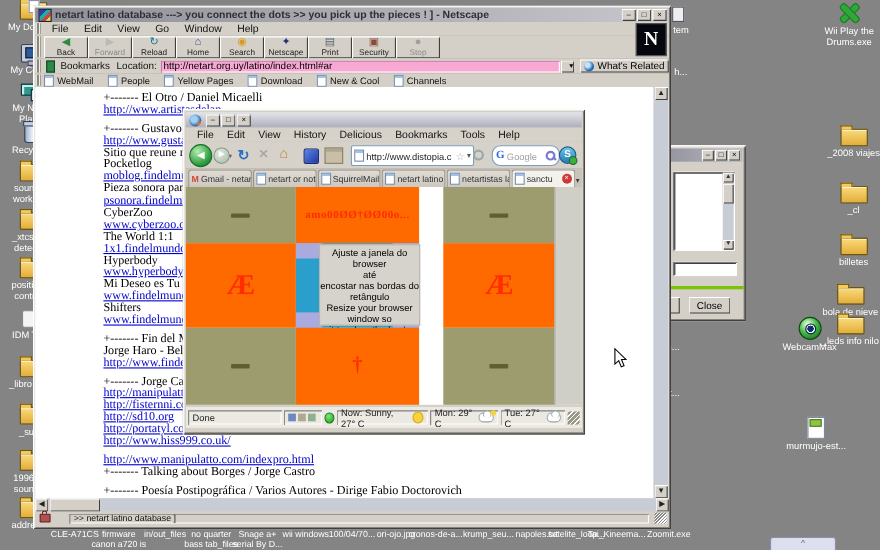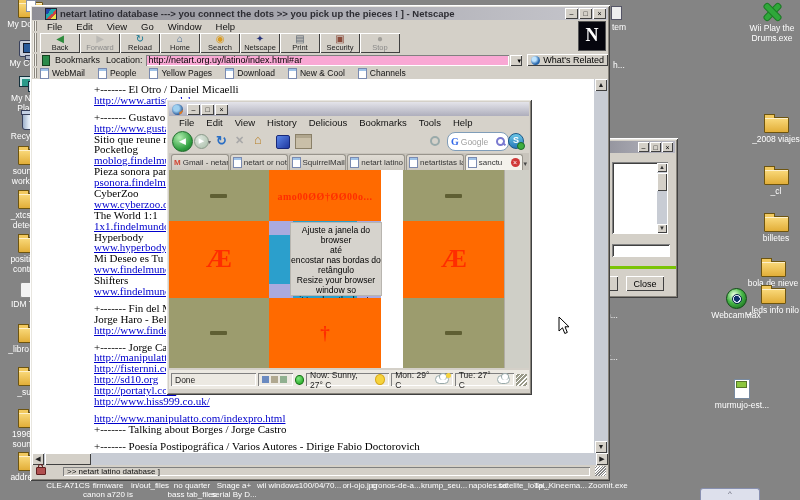--- a/index.html
+++ b/index.html
@@ -41,36 +41,36 @@
   .dlabel{white-space:pre-line}
 
   
   .blabel{position:absolute;color:#fff;font-size:8px;line-height:9px;text-align:center;white-space:pre-line}
   .frag{position:absolute;color:#fff;font-size:8.5px}
 
   
   .titlebtn{width:13px;height:11px;font-size:7px;line-height:9px;text-align:center;color:#000;padding:0}
 
   
-  #dialog{left:562px;top:138px;width:116px;height:160px;z-index:2}
+  #dialog{left:562px;top:132px;width:116px;height:160px;z-index:2}
   #dialog .dtitle{position:absolute;left:3px;top:3px;right:3px;height:12px;background:linear-gradient(90deg,#7f7f88,#b8b8c2)}
   #dialog .dbtns{position:absolute;right:2px;top:1px;display:flex;gap:1px}
   #dialog .dbtns .titlebtn{width:11px;height:10px}
   #dialog .dlist{position:absolute;left:50px;top:24px;width:56px;height:72px}
   #dialog .dscroll{position:absolute;right:1px;top:1px;width:10px;bottom:1px;background:#c8ccd4}
   #dialog .dsup,#dialog .dsdown{position:absolute;left:0;width:10px;height:9px;font-size:6px;line-height:9px;text-align:center;color:#333}
   #dialog .dsup{top:0}#dialog .dsdown{bottom:0}
   #dialog .dsthumb{position:absolute;left:0;top:10px;width:10px;height:18px}
   #dialog .dfield{position:absolute;left:50px;top:106px;width:58px;height:13px}
   #dialog .dgreen{position:absolute;left:2px;right:2px;top:128px;height:3px;background:#7ac407}
   #dialog .dbtn{position:absolute;top:138px;height:15px;font-size:9px;text-align:center;line-height:15px}
 
   
   #netscape{left:30px;top:5px;width:580px;height:476px;z-index:3}
-  #netscape .ntitle{position:absolute;left:2px;top:2px;right:2px;height:13px;background:linear-gradient(90deg,#8f8f97,#c6c6cc);display:flex;align-items:center;gap:3px;padding-left:13px}
+  #netscape .ntitle{position:absolute;left:2px;top:2px;right:2px;height:13px;background:linear-gradient(90deg,#8f8f97,#c6c6cc);display:flex;align-items:center;gap:3px;padding-left:3px}
   .ns-logo-icon{width:10px;height:10px;background:linear-gradient(135deg,#2244aa 0 30%,#22aaaa 30% 55%,#cc4444 55% 75%,#e8e24a 75%);border:1px solid #223}
   #netscape .ntitle span{font-size:9.5px;font-weight:bold;color:#2d2d33;white-space:nowrap;overflow:hidden;flex:1}
   #netscape .nbtns{display:flex;gap:1px;margin-right:2px}
   .nrow{position:absolute;left:2px;right:2px;border-bottom:1px solid #9a968e;display:flex;align-items:center}
   .grip{width:4px;align-self:stretch;margin:1px 3px 1px 1px;background:repeating-linear-gradient(90deg,#f2f0ea 0 1px,#8a867e 1px 2px)}
   #ns-menu{top:15px;height:12px}
   #ns-menu .mi{font-size:9.5px;color:#111;padding:0 7px}
   #ns-tools{top:27px;height:21px}
   .tbtn{width:40px;height:20px;display:flex;flex-direction:column;align-items:center;justify-content:center;font-size:7.5px;color:#222}
   .tbtn .g{font-size:10px;line-height:9px}
@@ -426,20 +426,26 @@
       </div>
     <div id="ff-nav" class="frow">
       <div id="ff-back" class="navitem">◀</div>
       <div id="ff-fwd" class="navitem">▶</div>
       <div id="ff-fwddrop" class="navitem">▾</div>
       <div id="ff-reload" class="navitem">↻</div>
       <div id="ff-stop" class="navitem">✕</div>
       <div id="ff-home" class="navitem">⌂</div>
       <div id="ff-bluesq" class="navitem"></div>
       <div id="ff-tag" class="navitem"></div>
+      <div id="ff-url" class="navitem">
+        <div class="page-mini"></div>
+        <span id="ff-urltext">http://www.distopia.c</span>
+        <span class="star">☆</span>
+        <span class="caret">▾</span>
+      </div>
       <div id="ff-link" class="navitem"></div>
       <div id="ff-search" class="navitem">
         <span class="glogo">G</span>
         <span id="ff-searchtext">Google</span>
         <span class="mag"></span>
       </div>
       <div id="ff-sicon" class="navitem">S</div>
     </div>
     <div id="ff-tabs" class="frow">
         <div class="tab">

